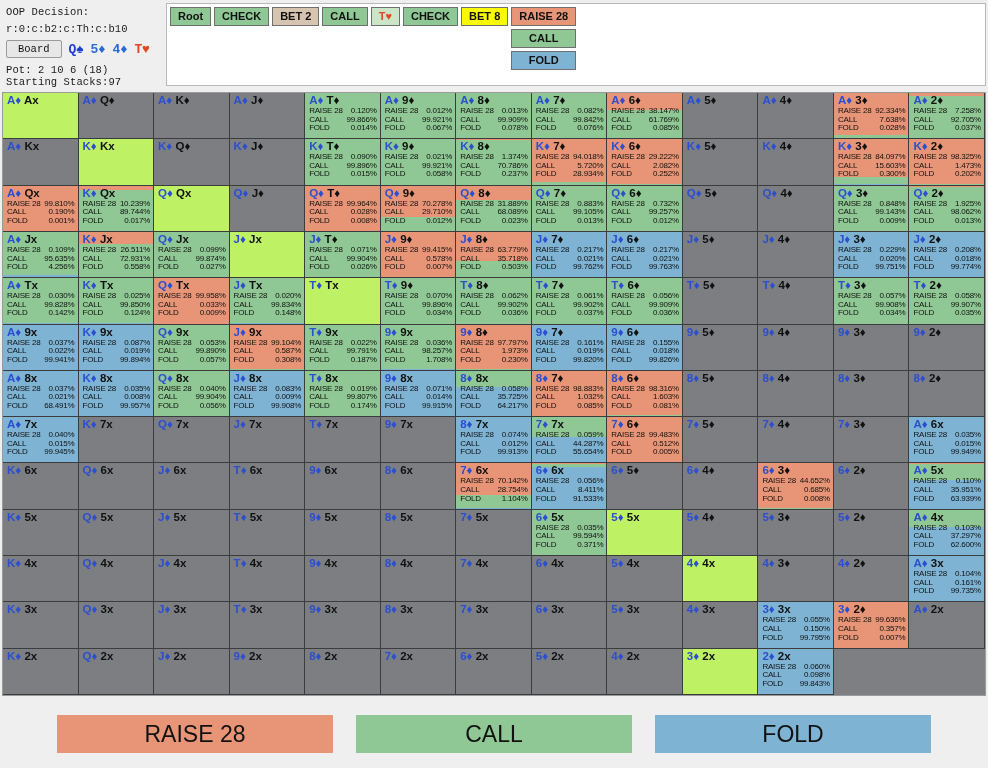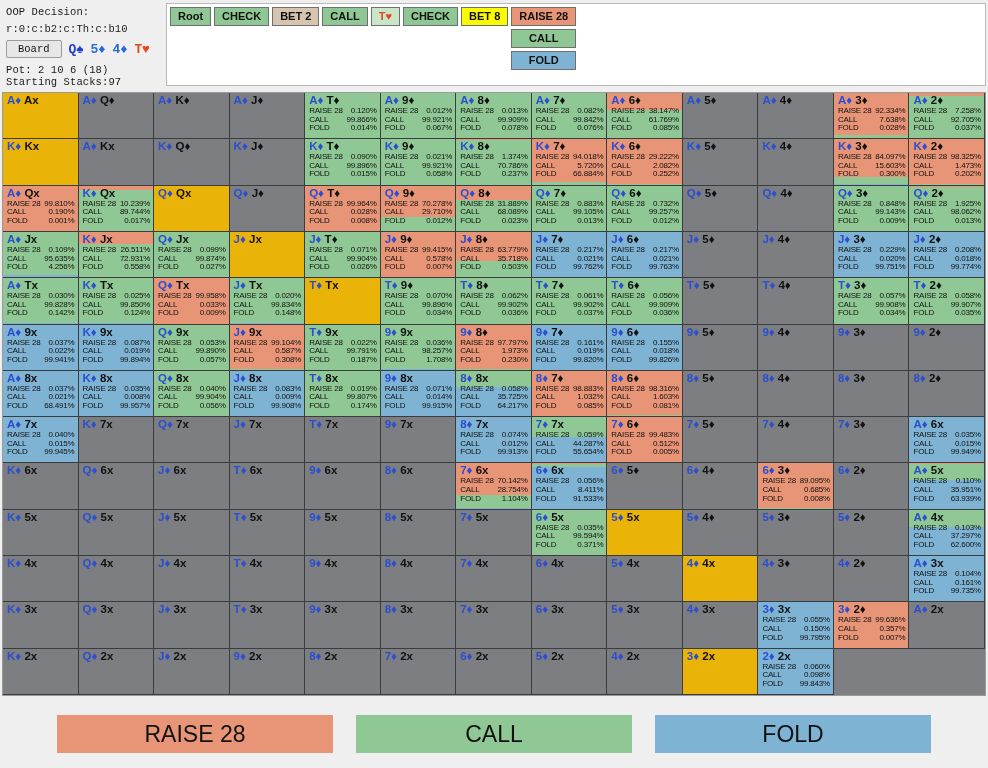--- a/index.html
+++ b/index.html
@@ -91,21 +91,21 @@
     width:100%; height:100%;
   }
   .cell{
     position:relative;
     border-right:1px solid #3a3c3e;
     border-bottom:1px solid #3a3c3e;
     background:#7c7e81;
     overflow:hidden;
     cursor:pointer;
   }
-  .cell.diag{ background:#eab308; }
+  .cell.diag{ background:#bef264; }
   .cell .bars{
     position:absolute;
     left:0; right:0; bottom:0; top:0;
     display:flex;
     flex-direction:column;
     justify-content:flex-end;
   }
   .seg{ width:100%; }
   .sRAISE{ background:#e89577; }
   .sCALL { background:#8fc894; }
@@ -365,25 +365,25 @@
           <div class="row">
             <span class="k">CALL</span>
             <span class="v">92.705%</span>
           </div>
           <div class="row">
             <span class="k">FOLD</span>
             <span class="v">0.037%</span>
           </div>
         </div>
       </div>
+      <div class="cell">
+        <div class="title"><span class="rank1">A♦</span><span class="rank2"> Kx</span></div>
+      </div>
       <div class="cell diag">
         <div class="title"><span class="rank1">K♦</span><span class="rank2"> Kx</span></div>
-      </div>
-      <div class="cell">
-        <div class="title"><span class="rank1">A♦</span><span class="rank2"> Kx</span></div>
       </div>
       <div class="cell">
         <div class="title"><span class="rank1">K♦</span><span class="rank2"> Q♦</span></div>
       </div>
       <div class="cell">
         <div class="title"><span class="rank1">K♦</span><span class="rank2"> J♦</span></div>
       </div>
       <div class="cell">
         <div class="bars">
           <div class="seg sRAISE" style="height: 0.09%;"></div>
@@ -461,21 +461,21 @@
           <div class="row">
             <span class="k">RAISE 28</span>
             <span class="v">94.018%</span>
           </div>
           <div class="row">
             <span class="k">CALL</span>
             <span class="v">5.720%</span>
           </div>
           <div class="row">
             <span class="k">FOLD</span>
-            <span class="v">66.884%</span>
+            <span class="v">28.934%</span>
           </div>
         </div>
       </div>
       <div class="cell">
         <div class="bars">
           <div class="seg sRAISE" style="height: 97.666%;"></div>
           <div class="seg sCALL" style="height: 2.082%;"></div>
           <div class="seg sFOLD" style="height: 0.252%;"></div>
         </div>
         <div class="title"><span class="rank1">K♦</span><span class="rank2"> 6♦</span></div>
@@ -1837,21 +1837,21 @@
       <div class="cell">
         <div class="bars">
           <div class="seg sRAISE" style="height: 99.308%;"></div>
           <div class="seg sCALL" style="height: 0.685%;"></div>
           <div class="seg sFOLD" style="height: 0.008%;"></div>
         </div>
         <div class="title"><span class="rank1">6♦</span><span class="rank2"> 3♦</span></div>
         <div class="stats">
           <div class="row">
             <span class="k">RAISE 28</span>
-            <span class="v">89.095%</span>
+            <span class="v">44.652%</span>
           </div>
           <div class="row">
             <span class="k">CALL</span>
             <span class="v">0.685%</span>
           </div>
           <div class="row">
             <span class="k">FOLD</span>
             <span class="v">0.008%</span>
           </div>
         </div>

